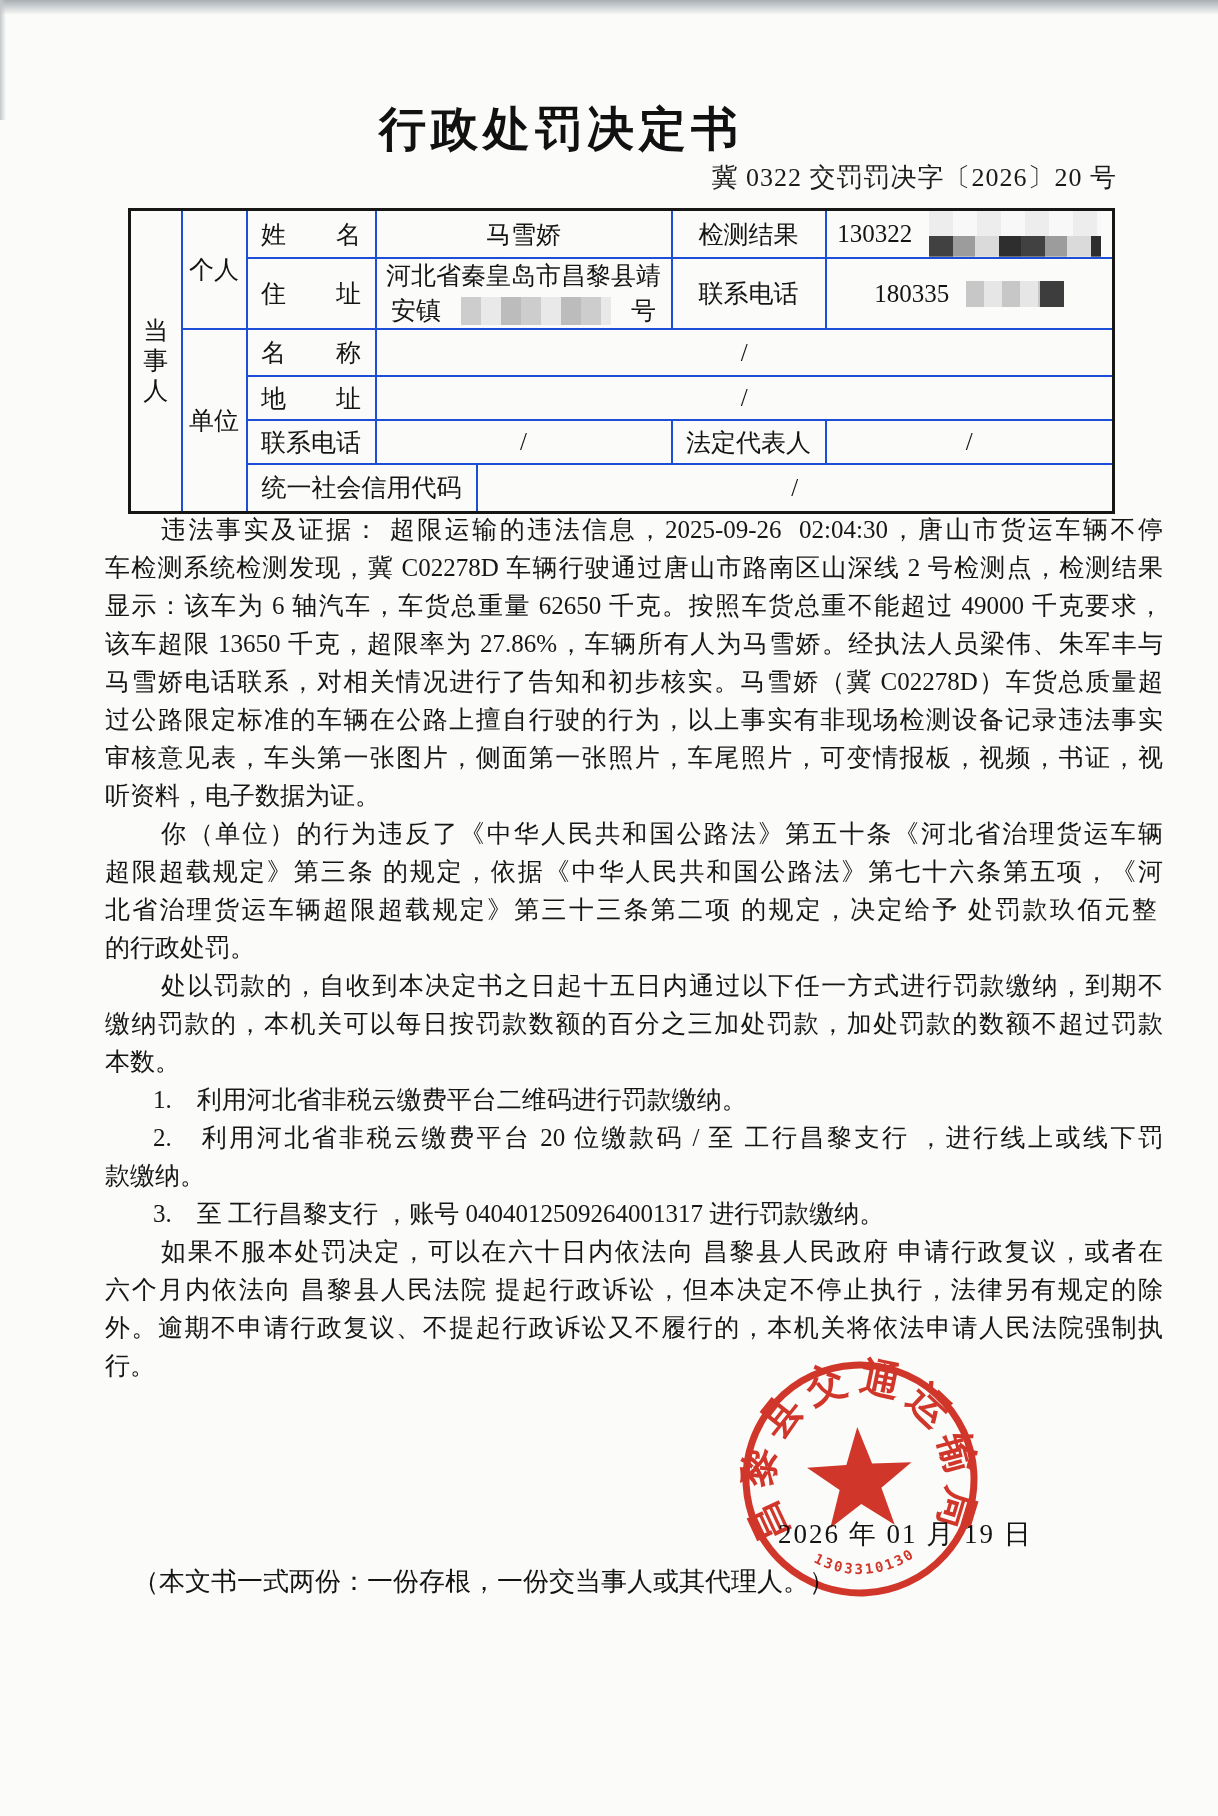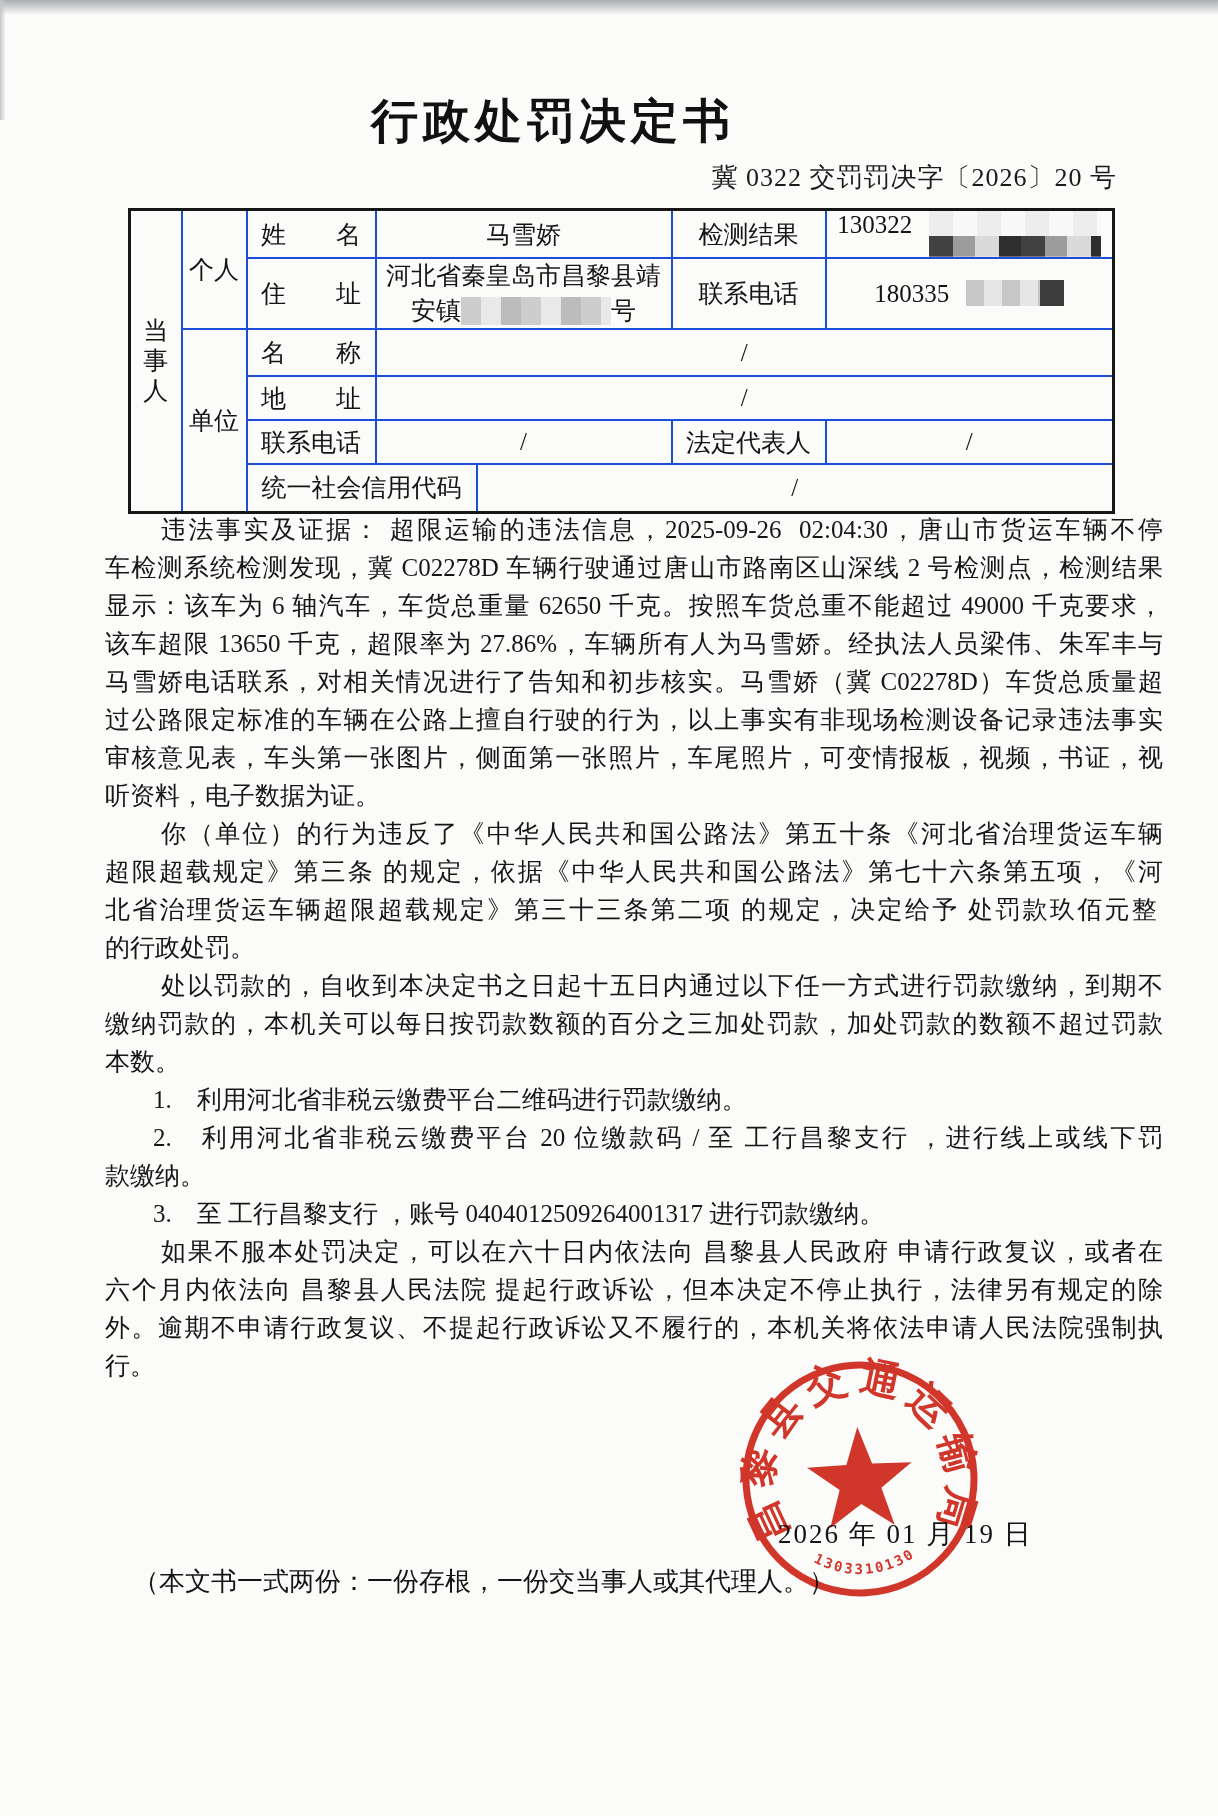--- a/index.html
+++ b/index.html
@@ -17,21 +17,21 @@
   .scan-edge-top{
     position:absolute;top:0;left:0;width:1218px;height:14px;
     background:linear-gradient(#a9aeb2,#dfe1e2 70%,#f4f4f3);
   }
   .scan-edge-left{
     position:absolute;top:0;left:0;width:6px;height:120px;
     background:linear-gradient(90deg,#c4c7ca,rgba(255,255,255,0));
   }
   .title{
     position:absolute;top:82px;left:0;width:1090px;
-    margin:8px;text-align:center;
+    margin:16px;text-align:center;
     font-family:"Liberation Sans","DejaVu Sans",sans-serif;
     font-size:47px;font-weight:900;letter-spacing:5px;color:#111;
   }
   .doc-number{
     position:absolute;top:160px;right:101px;
     font-size:26px;letter-spacing:1px;white-space:nowrap;
   }
   table.party-table{
     position:absolute;top:208px;left:128px;
     border-collapse:collapse;table-layout:fixed;
@@ -39,23 +39,23 @@
   }
   table.party-table td{
     border:2px solid #1d4ed8;
     text-align:center;vertical-align:middle;
     padding:0 6px;overflow:hidden;font-family:Liberation Serif, serif;
   }
   table.party-table{border:3px solid #161616;}
   .r1{height:48px;}.r2{height:71px;}.r3{height:47px;}
   .r4{height:44px;}.r5{height:44px;}.r6{height:48px;}
   .party-cell div{line-height:30px;}
-  .val-with-mosaic{display:flex;justify-content:center;gap:17px;}
+  .val-with-mosaic{display:flex;align-items:center;justify-content:center;gap:17px;}
   .addr-cell{line-height:32px;margin-left:31px;}
-  .addr-line2{display:inline-flex;align-items:center;gap:0;vertical-align:middle;}
+  .addr-line2{display:inline-flex;align-items:center;gap:20px;vertical-align:middle;}
   .mosaic{display:inline-block;}
   .mosaic-id{
     width:172px;height:46px;
     background:
       repeating-linear-gradient(90deg,#ededed 0 24px,#f8f8f8 24px 48px) top left/100% 55% no-repeat,
       repeating-linear-gradient(90deg,#414141 0 24px,#9c9c9c 24px 46px,#dadada 46px 70px,#2e2e2e 70px 92px) bottom left/100% 45% no-repeat;
   }
   .mosaic-phone{
     width:98px;height:26px;
     background:

